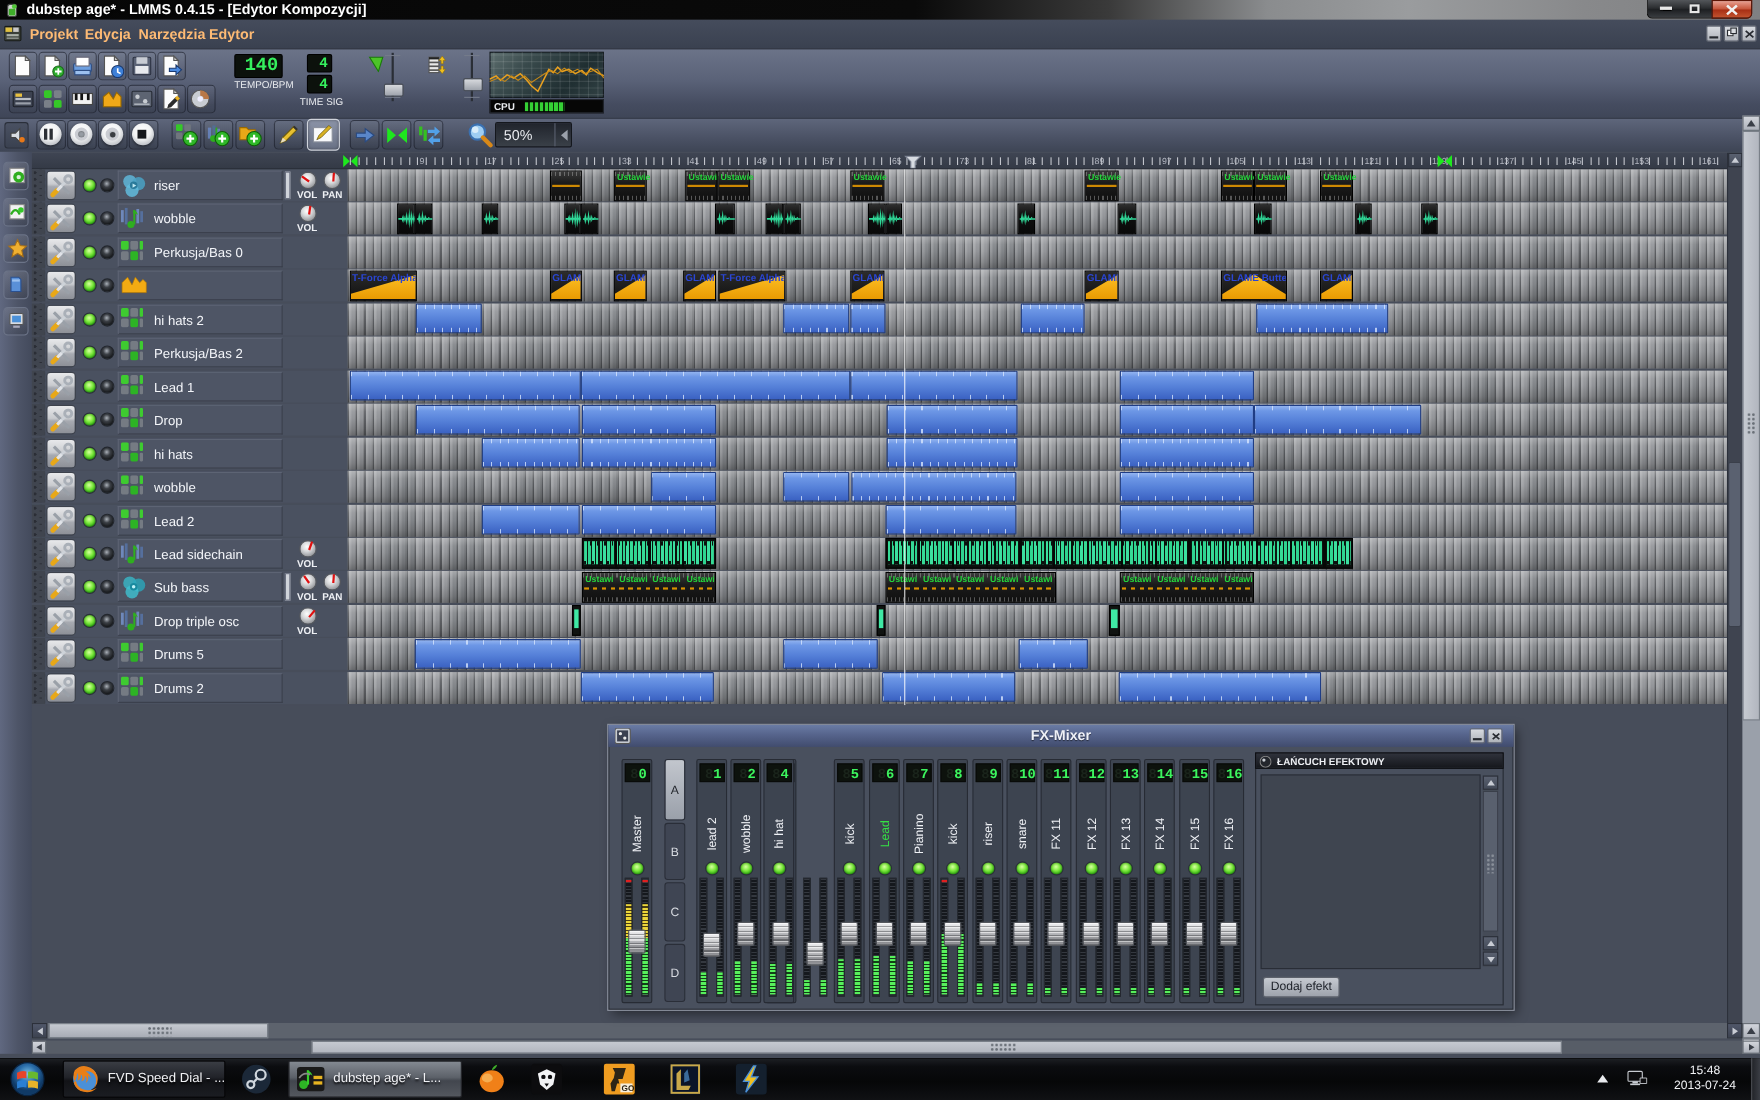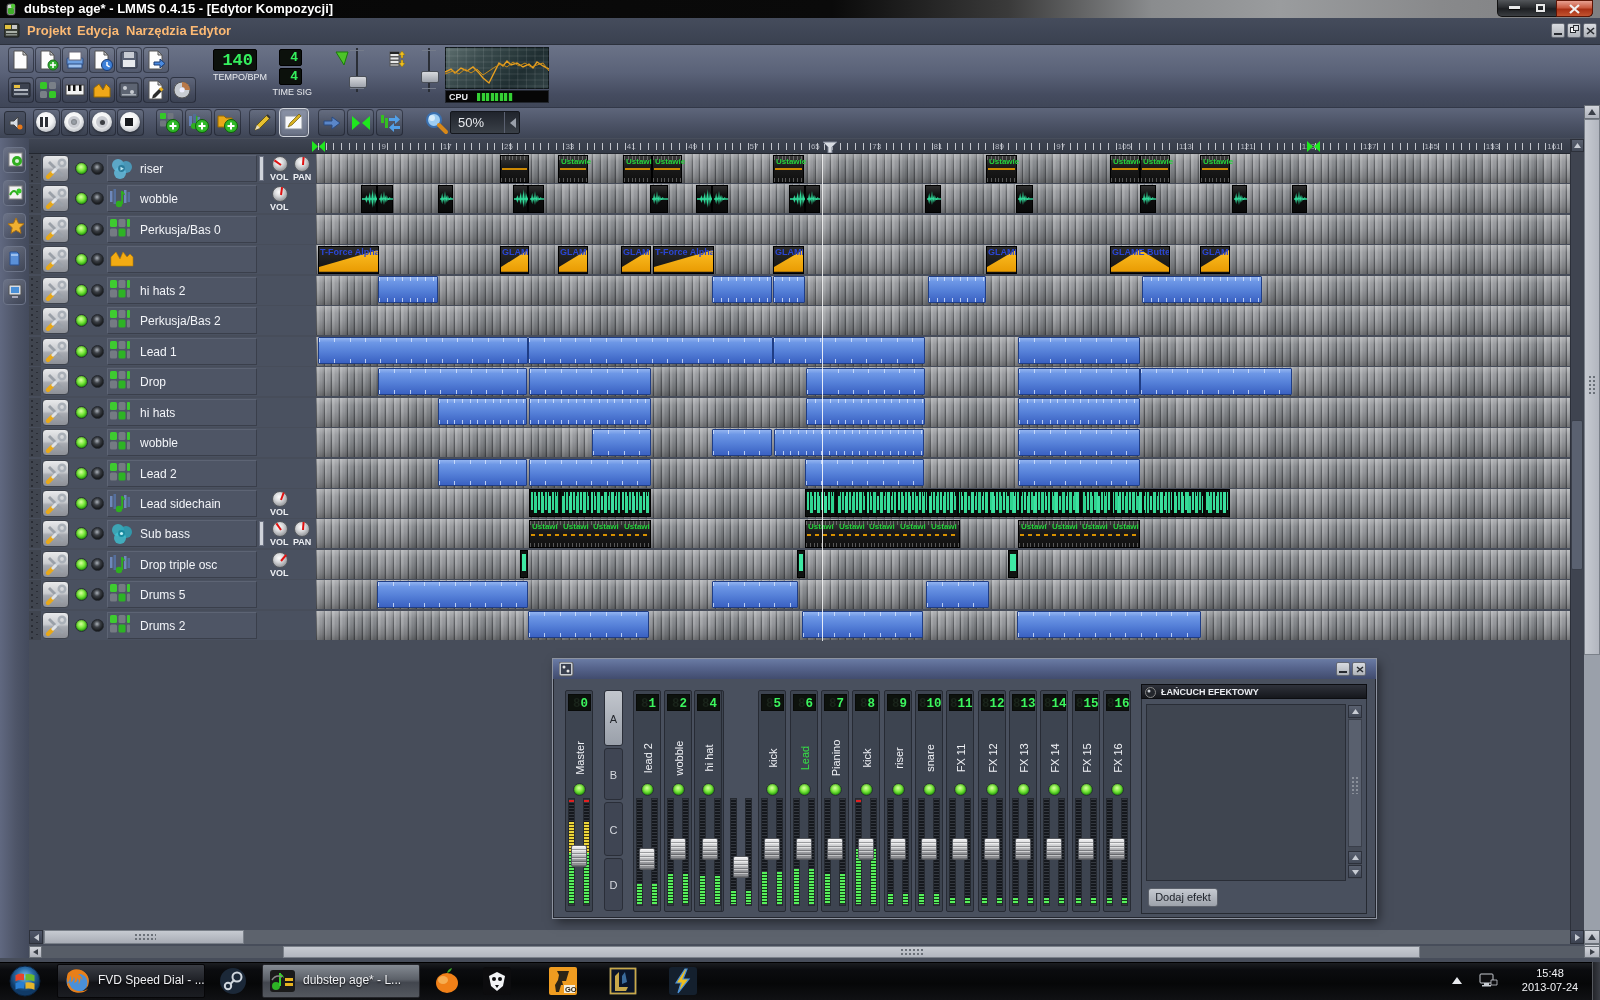--- a/index.html
+++ b/index.html
@@ -1364,20 +1364,21 @@
   </svg>
 <div class="abs" style="left:283px;top:946px;width:1137px;height:12px;background:linear-gradient(180deg,#c6cad1,#b2b6bf);border:1px solid #7a8089;"></div>
 <div class="abs" style="left:900px;top:948px;width:24px;height:8px;background:radial-gradient(circle,#6a7078 1px,transparent 1.3px);background-size:4px 4px;"></div>
 <div class="abs" style="left:1584px;top:946px;width:16px;height:12px;background:linear-gradient(180deg,#d2d5db,#aeb2bb);border:1px solid #6a7078;"></div>
 <svg class="abs" style="left:1588px;top:948px" width="9" height="8">
     <path d="M2,1 L7,4 L2,7 Z" fill="#3a3f48"></path>
   </svg>
 <div class="abs fxwin"></div>
 <div class="abs fxwin" style="background:none;border:none;outline:none;box-shadow:none;">
     <div class="abs fxtitle"></div>
+    <div class="abs fxtitletxt">FX-Mixer</div>
   </div>
 <svg class="abs" style="left:559px;top:662px" width="15" height="15">
     <rect x="0" y="0" width="14" height="14" rx="2" fill="#c8ccd2" stroke="#555"></rect>
     <rect x="2" y="2" width="10" height="10" fill="#3a4050"></rect>
     <circle cx="5" cy="5" r="1.5" fill="#e8e8e8"></circle>
     <circle cx="9" cy="9" r="1.5" fill="#e8e8e8"></circle>
   </svg>
 <div class="abs" style="left:1336px;top:662px;width:14px;height:14px;background:linear-gradient(180deg,#d8dbe0,#aeb2b9);border:1px solid #646974;border-radius:2px;"></div>
 <div class="abs" style="left:1352px;top:662px;width:14px;height:14px;background:linear-gradient(180deg,#d8dbe0,#aeb2b9);border:1px solid #646974;border-radius:2px;"></div>
 <div class="abs" style="left:1339px;top:671px;width:8px;height:2px;background:#272a30;"></div>

